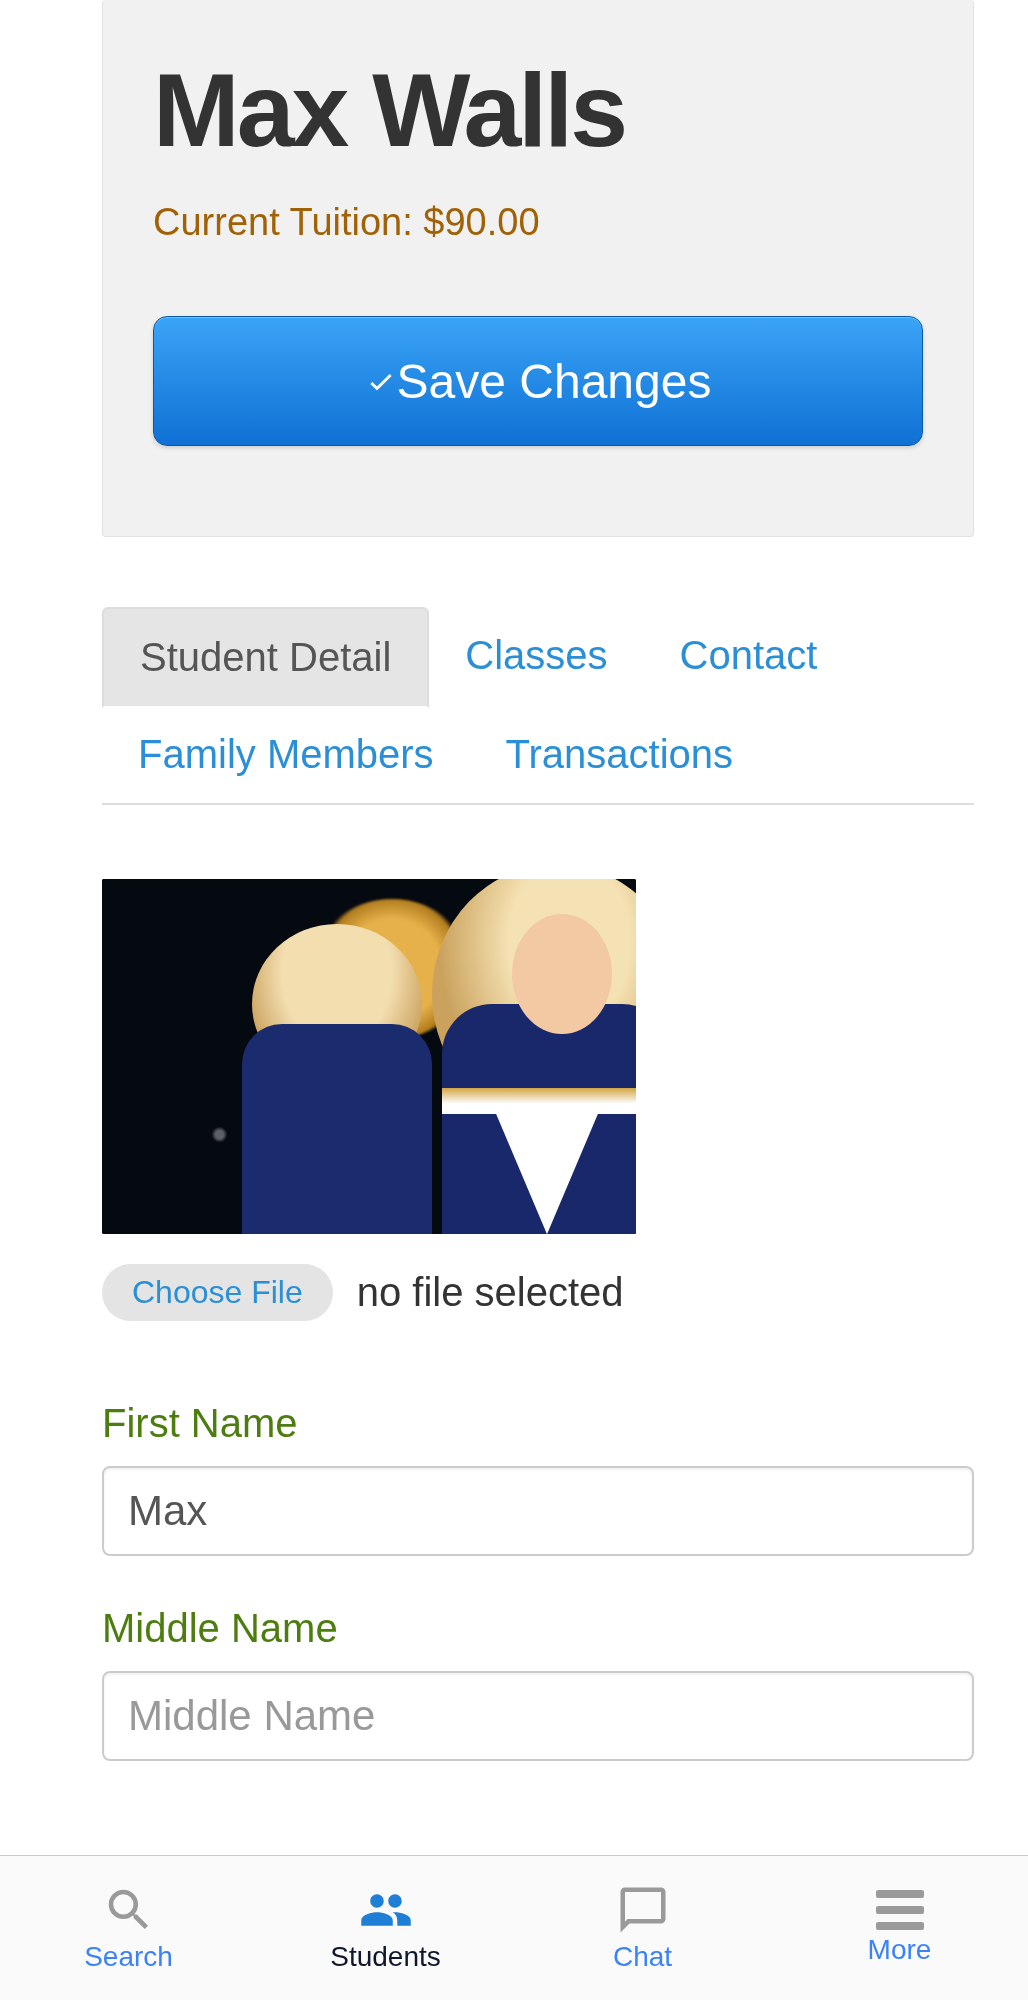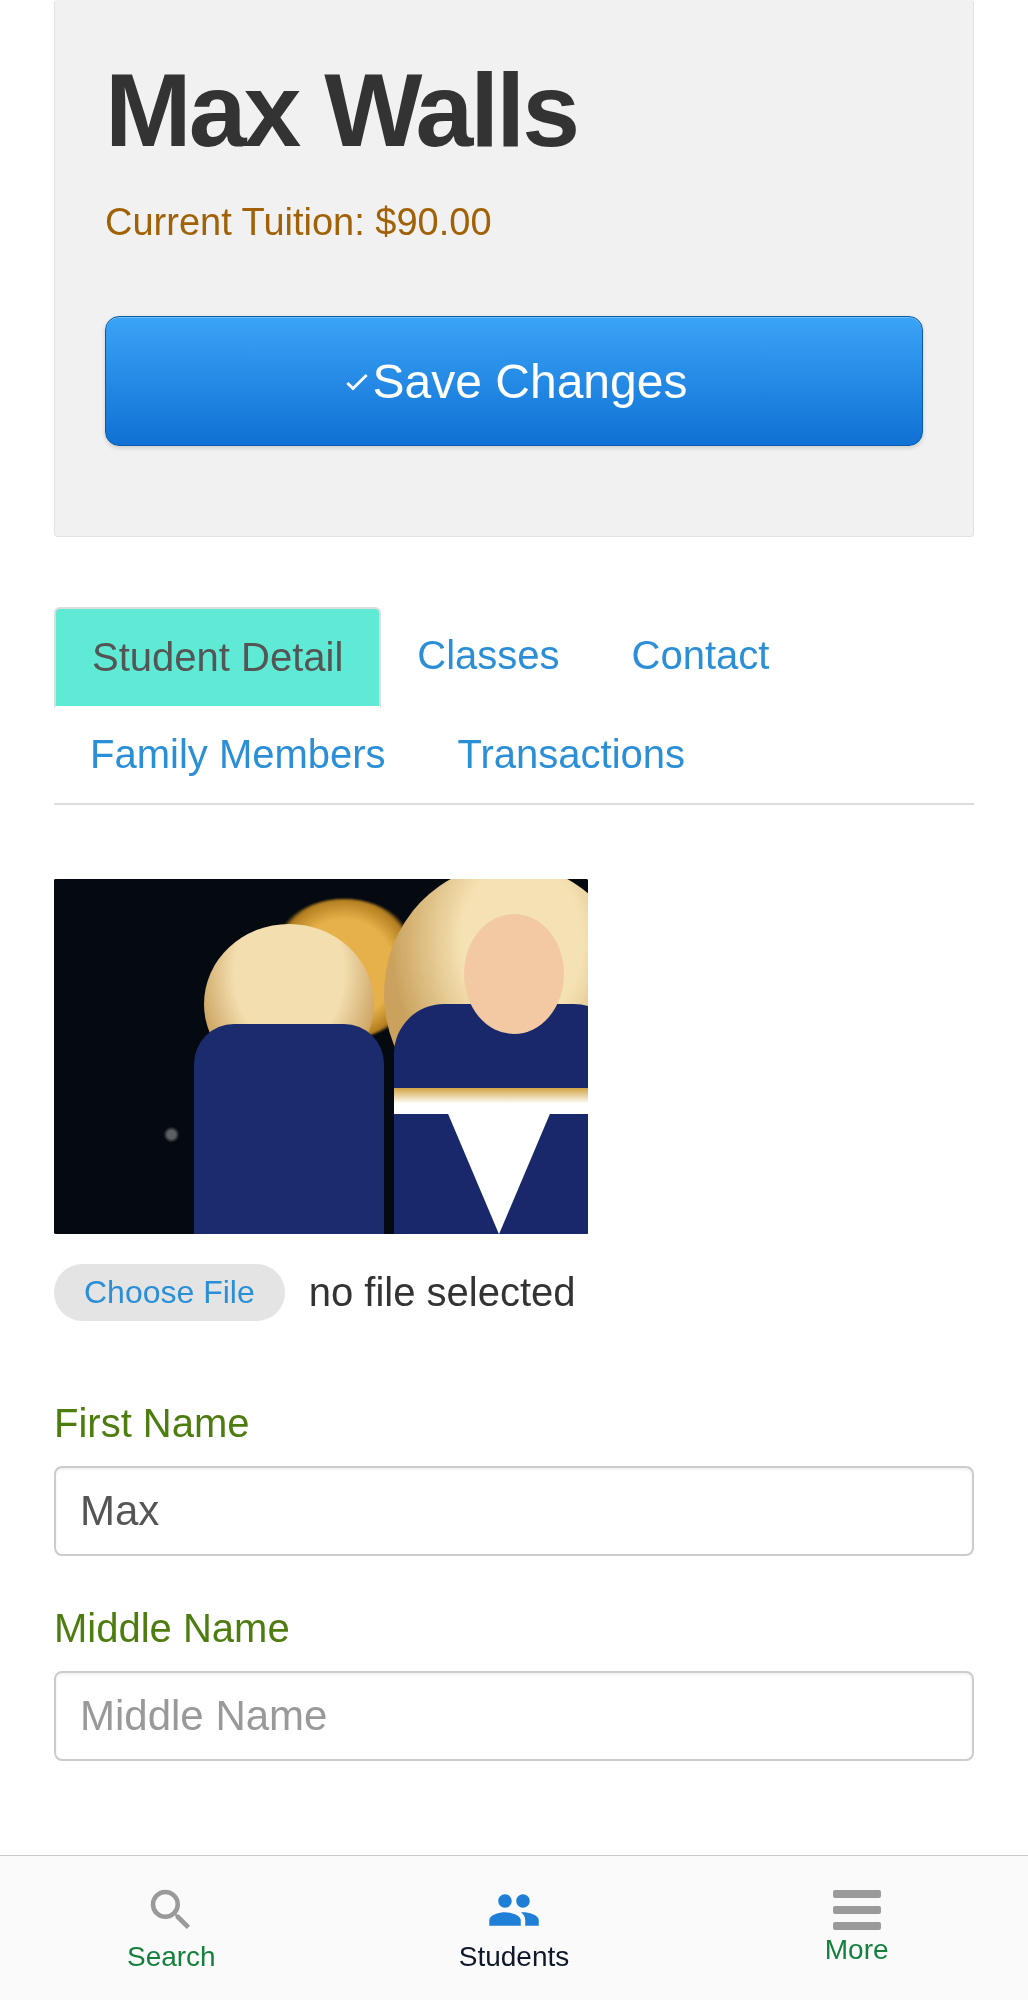--- a/index.html
+++ b/index.html
@@ -8,20 +8,21 @@
     height: 2000px;
     font-family: -apple-system, "Helvetica Neue", Helvetica, Arial, sans-serif;
     background: #fff;
     color: #333;
     overflow: hidden;
   }
   .page {
     width: 100%;
     height: 100%;
     position: relative;
+    padding-left: 48px;
   }
   .card {
     margin: 0 54px 0 54px;
     background: #f1f1f1;
     border: 1px solid #e2e2e2;
     border-top: none;
     border-radius: 4px;
     padding: 56px 50px 90px 50px;
   }
   .student-name {
@@ -67,21 +68,21 @@
     padding: 26px 36px;
     color: #2a8fd6;
     cursor: pointer;
     white-space: nowrap;
   }
   .tab.active {
     color: #555;
     border: 2px solid #ddd;
     border-bottom: 2px solid #fff;
     border-radius: 6px 6px 0 0;
-    background: #5eead4;
+    background: #e5e5e5;
     margin-bottom: -2px;
   }
 
   .content {
     margin: 74px 54px 0 54px;
   }
   .photo {
     width: 534px;
     height: 355px;
     background: #0a0e18;
@@ -187,21 +188,21 @@
     border-top: 1px solid #c9c9c9;
     display: flex;
     justify-content: space-around;
     align-items: center;
   }
   .nav-item {
     display: flex;
     flex-direction: column;
     align-items: center;
     gap: 4px;
-    color: #15803d;
+    color: #3b82f6;
     font-size: 28px;
     cursor: pointer;
     flex: 1;
   }
   .nav-item.active { color: #0f172a; }
   .nav-item svg { width: 54px; height: 54px; }
   .nav-item.active svg { fill: #1f7fd6; }
   .nav-item svg { fill: #9a9a9a; }
   .nav-item .bars { display:flex; flex-direction:column; gap:8px; }
   .nav-item .bars span { display:block; width:48px; height:8px; background:#9a9a9a; border-radius:2px; }
@@ -267,20 +268,27 @@
         </svg>
       <span>Search</span>
     </div>
     <div class="nav-item active">
       <svg viewBox="0 0 24 24">
           <path d="M16 11c1.66 0 2.99-1.34 2.99-3S17.66 5 16 5s-3 1.34-3 3 1.34 3 3 3zm-8 0c1.66 0 2.99-1.34 2.99-3S9.66 5 8 5 5 6.34 5 8s1.34 3 3 3zm0 2c-2.33 0-7 1.17-7 3.5V19h14v-2.5C15 14.17 10.33 13 8 13zm8 0c-.29 0-.62.02-.97.05 1.16.84 1.97 1.97 1.97 3.45V19h6v-2.5c0-2.33-4.67-3.5-7-3.5z"></path>
         </svg>
       <span>Students</span>
     </div>
     <div class="nav-item">
+      <svg viewBox="0 0 24 24">
+          <path d="M20 2H4c-1.1 0-2 .9-2 2v18l4-4h14c1.1 0 2-.9 2-2V4c0-1.1-.9-2-2-2zm0 14H5.17L4 17.17V4h16v12z"></path>
+          <path d="M17 6H7c-.55 0-1 .45-1 1s.45 1 1 1h10c.55 0 1-.45 1-1s-.45-1-1-1zm0 3H7c-.55 0-1 .45-1 1s.45 1 1 1h10c.55 0 1-.45 1-1s-.45-1-1-1z" opacity="0"></path>
+        </svg>
+      <span>Chat</span>
+    </div>
+    <div class="nav-item">
       <div class="bars">
         <span></span>
           <span></span>
           <span></span>
       </div>
       <span>More</span>
     </div>
   </div>
 
 </div>

